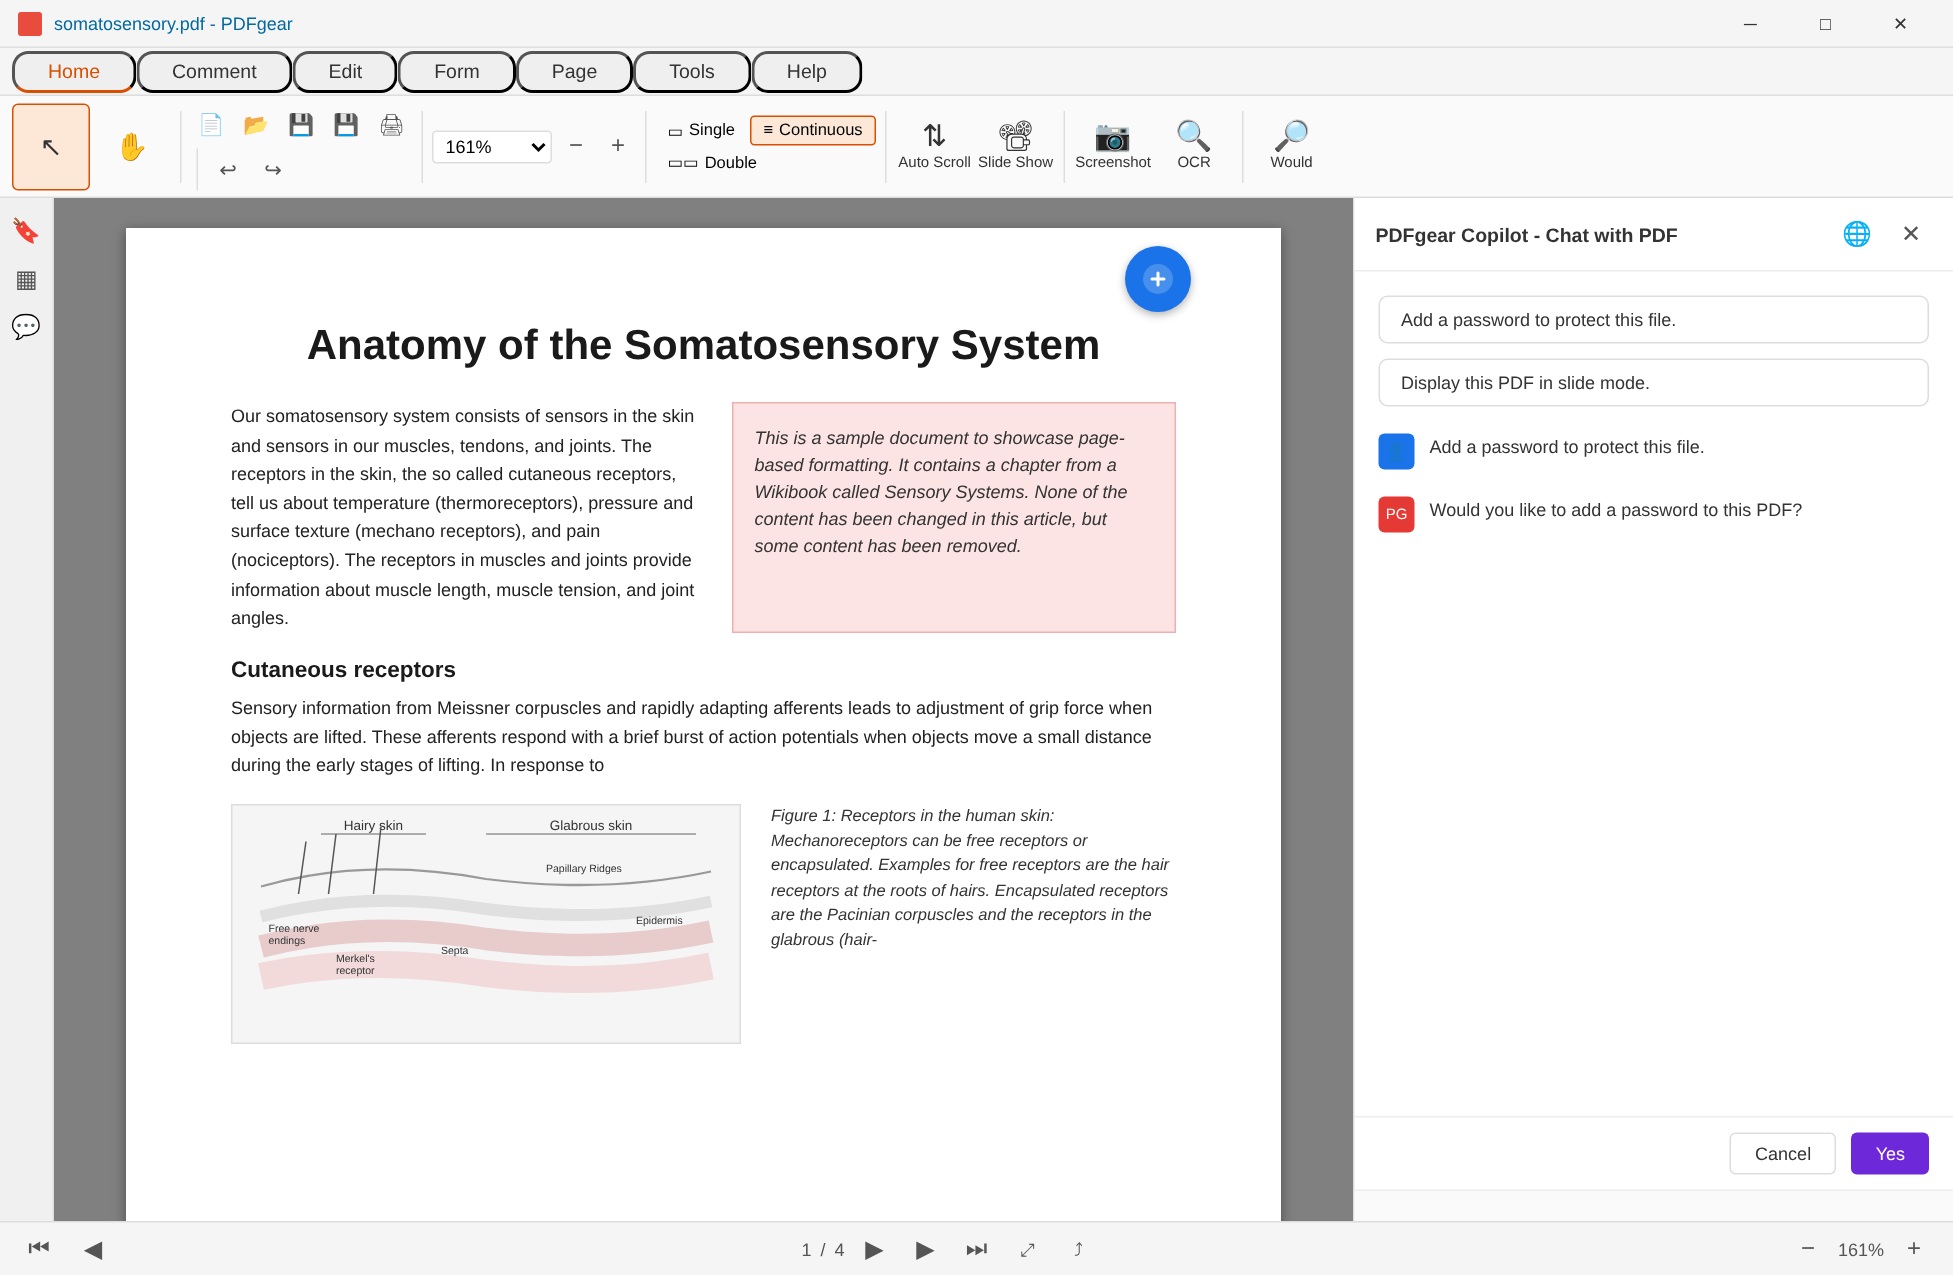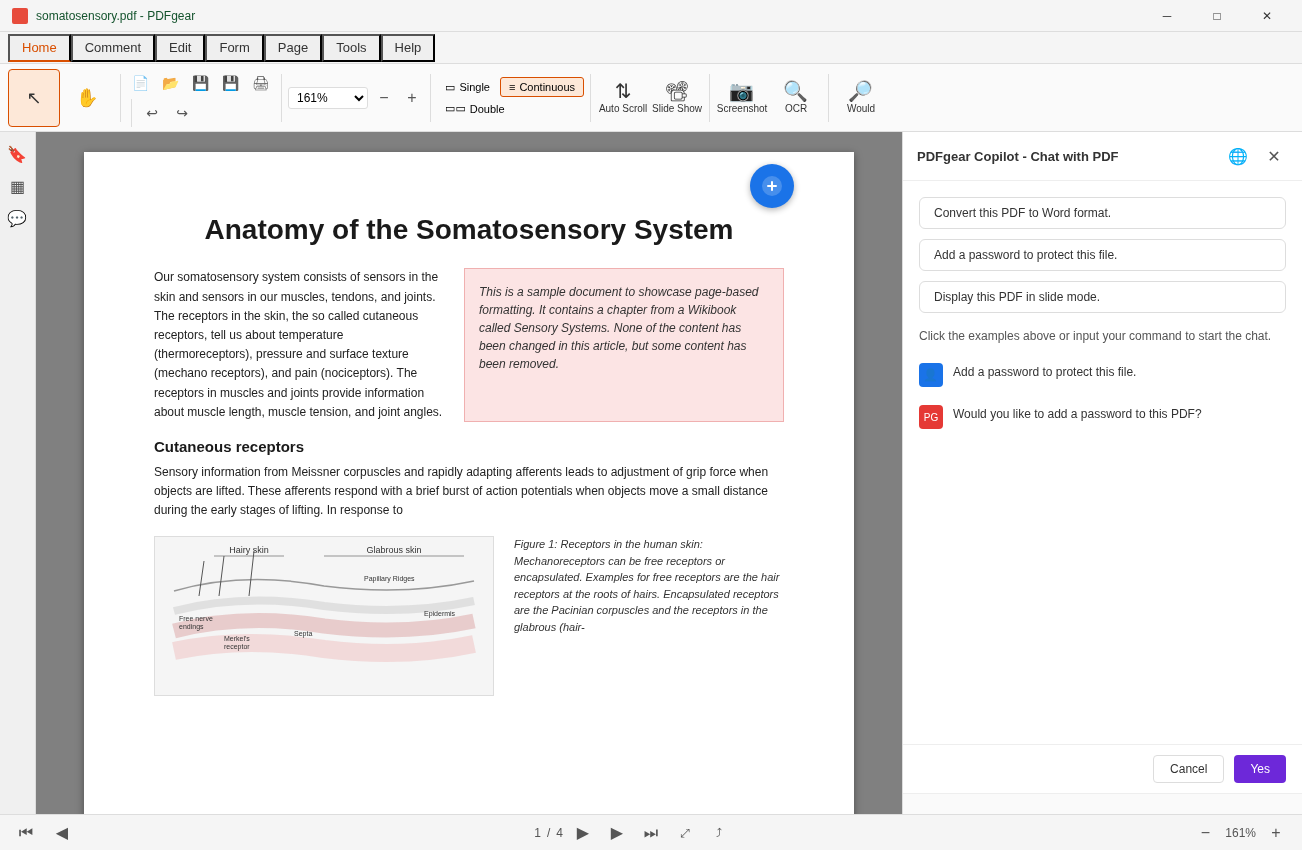--- a/index.html
+++ b/index.html
@@ -9,34 +9,34 @@
     .title-bar {
       background: #f5f5f5;
       height: 32px;
       display: flex;
       align-items: center;
       padding: 0 12px;
       border-bottom: 1px solid #ddd;
       user-select: none;
     }
     .title-bar .app-icon { width: 16px; height: 16px; background: #e74c3c; border-radius: 2px; margin-right: 8px; }
-    .title-bar .title-text { flex: 1; font-size: 12px; color: #14532d; }
+    .title-bar .title-text { flex: 1; font-size: 12px; color: #0369a1; }
     .title-bar-controls { display: flex; gap: 4px; }
     .title-btn { width: 46px; height: 32px; border: none; background: transparent; cursor: pointer; font-size: 12px; color: #333; display: flex; align-items: center; justify-content: center; }
 
     
     .menu-bar {
       background: #f5f5f5;
       height: 32px;
       display: flex;
       align-items: center;
       padding: 0 8px;
       border-bottom: 1px solid #ddd;
     }
-    .menu-item { padding: 4px 12px; cursor: pointer; font-size: 13px; color: #333; border-radius: 0; height: 28px; display: flex; align-items: center; }
+    .menu-item { padding: 4px 22px; cursor: pointer; font-size: 13px; color: #333; border-radius: 11px; height: 28px; display: flex; align-items: center; }
     .menu-item.active { border-bottom: 2px solid #d94f00; color: #d94f00; }
 
     
     .toolbar {
       background: #fafafa;
       height: 68px;
       border-bottom: 1px solid #ddd;
       display: flex;
       align-items: center;
       padding: 0 8px;
@@ -126,21 +126,21 @@
       box-shadow: 0 2px 6px rgba(0,0,0,0.3);
     }
 
     .pdf-title { font-size: 28px; font-weight: bold; color: #1a1a1a; margin-bottom: 20px; text-align: center; line-height: 1.3; }
     .pdf-source { font-size: 12px; font-variant: small-caps; color: #333; margin-bottom: 20px; }
     .pdf-source sup { font-size: 9px; }
 
     .pdf-content-row { display: flex; gap: 20px; margin-bottom: 16px; }
     .pdf-text-col { flex: 1; font-size: 12px; line-height: 1.6; color: #222; }
     .pdf-sidebar-box {
-      width: 320px;
+      width: 296px;
       background: #fce4e4;
       border: 1px solid #f0b0b0;
       padding: 14px;
       font-size: 12px;
       font-style: italic;
       color: #333;
       line-height: 1.5;
       flex-shrink: 0;
     }
 
@@ -423,30 +423,26 @@
       <span class="copilot-title">PDFgear Copilot - Chat with PDF</span>
       <div class="copilot-icons">
         <button class="copilot-icon-btn" title="Language">🌐</button>
         <button class="copilot-icon-btn" title="Close">✕</button>
       </div>
     </div>
 
     <div class="copilot-body">
 
       <button class="suggestion-btn">
-        <span>Convert this PDF to Word format.</span>
-      </button>
-      <button class="suggestion-btn">
         <span>Add a password to protect this file.</span>
       </button>
       <button class="suggestion-btn">
         <span>Display this PDF in slide mode.</span>
       </button>
 
-      <p class="click-hint">Click the examples above or input your command to start the chat.</p>
 
       <div class="chat-message">
         <div class="chat-avatar blue">👤</div>
         <div class="chat-text">Add a password to protect this file.</div>
       </div>
 
       <div class="chat-message">
         <div class="chat-avatar red">PG</div>
         <div class="chat-text">Would you like to add a password to this PDF?</div>
       </div>

